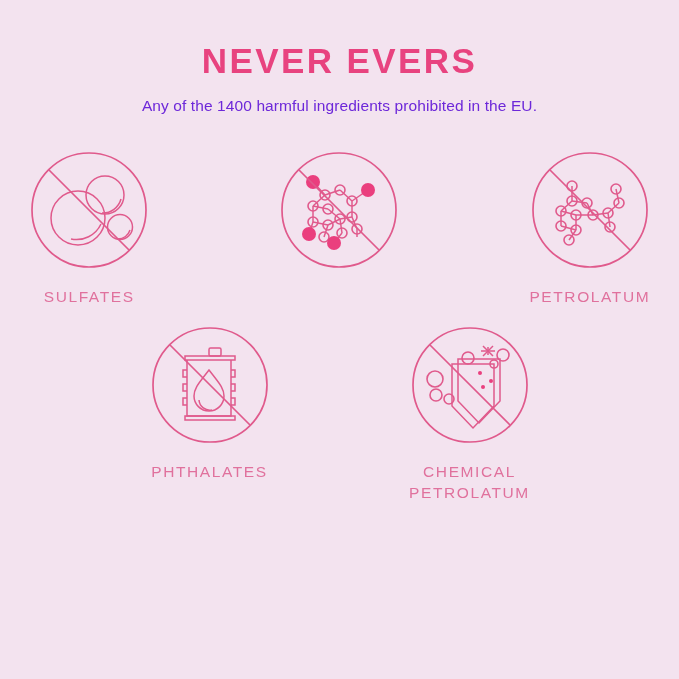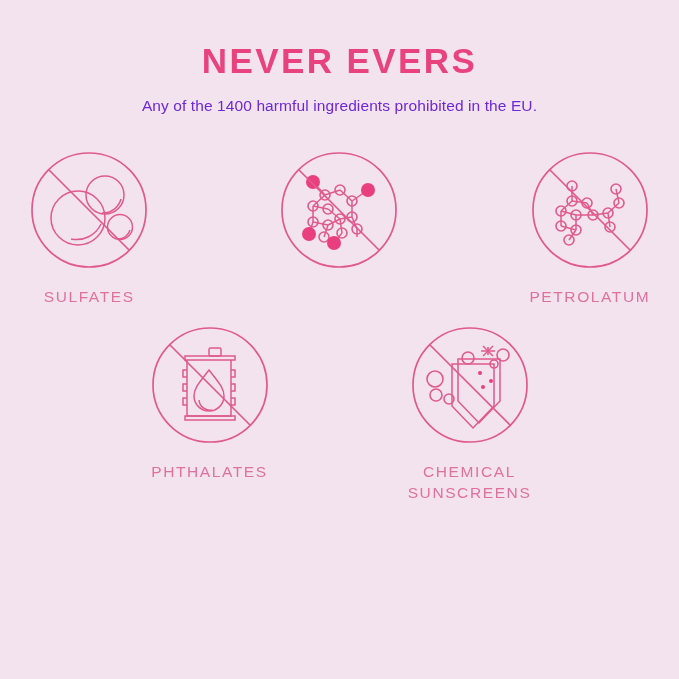--- a/index.html
+++ b/index.html
@@ -251,19 +251,19 @@
             <circle class="stroke-ring" cx="38" cy="73" r="5"></circle>
             <g class="fill-dot">
               <circle cx="69" cy="47" r="2"></circle>
               <circle cx="80" cy="55" r="2"></circle>
               <circle cx="72" cy="61" r="2"></circle>
             </g>
             <line class="stroke-main" x1="19" y1="19" x2="99" y2="99"></line>
           </svg>
         </div>
         <div class="badge-label">CHEMICAL
-SUNSCREENS</div>
+PETROLATUM</div>
       </div>
 
     </div>
 
   </div>
 </div>
 
 </body></html>

